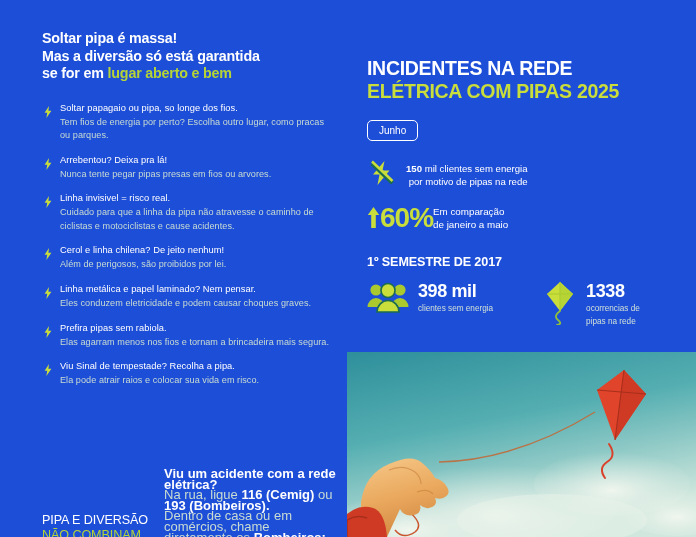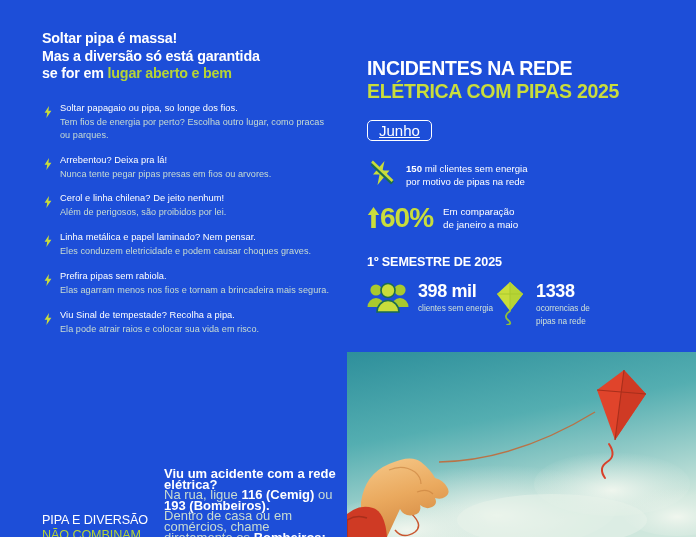--- a/index.html
+++ b/index.html
@@ -103,43 +103,43 @@
   #right-title .rt1 { color: #ffffff; display: block; }
   #right-title .rt2 { color: #c9dd3b; display: block; }
 
   #month-badge {
     display: inline-block;
     margin-top: 17px;
     padding: 3.5px 11px 4.5px;
     border: 1.2px solid #ffffff;
     border-radius: 5px;
     color: #ffffff;
-    font-size: 15px;
+    font-size: 10px;
     line-height: 11px;
-    text-decoration: underline;
   }
 
   .stat-row {
     display: flex;
     align-items: center;
     margin-top: 17px;
     gap: 9px;
+    text-align: right;
   }
   .stat-text {
     font-size: 9.6px;
     line-height: 13px;
     color: #ffffff;
   }
   .stat-text b { font-weight: bold; }
 
   #pct-row {
     display: flex;
     align-items: center;
     margin-top: 12px;
-    gap: 10px;
+    gap: 0;
   }
   #pct-value {
     display: flex;
     align-items: center;
     font-size: 28px;
     font-weight: bold;
     color: #c9dd3b;
     line-height: 28px;
     letter-spacing: -1px;
   }
@@ -153,20 +153,21 @@
     margin-top: 23px;
     font-size: 12.6px;
     font-weight: bold;
     color: #ffffff;
     letter-spacing: -0.1px;
   }
 
   #semester-stats {
     display: flex;
     margin-top: 12px;
+    gap: 50px;
   }
   .sem-item { display: flex; align-items: flex-start; gap: 9px; }
   .sem-num {
     font-size: 18px;
     font-weight: bold;
     color: #ffffff;
     line-height: 20px;
     letter-spacing: -0.4px;
   }
   .sem-label {
@@ -210,20 +211,29 @@
         <div class="tip-desc">Tem fios de energia por perto? Escolha outro lugar, como pracas ou parques.</div>
       </li>
       <li class="tip">
         <span class="bolt-bullet">
           <svg viewBox="0 0 8 12">
               <polygon points="5,0 0.6,6.8 3.2,6.8 2.4,12 7.4,4.8 4.4,4.8" fill="#c9dd3b"></polygon>
             </svg>
         </span>
         <div class="tip-title">Arrebentou? Deixa pra lá!</div>
         <div class="tip-desc">Nunca tente pegar pipas presas em fios ou arvores.</div>
+      </li>
+      <li class="tip">
+        <span class="bolt-bullet">
+          <svg viewBox="0 0 8 12">
+              <polygon points="5,0 0.6,6.8 3.2,6.8 2.4,12 7.4,4.8 4.4,4.8" fill="#c9dd3b"></polygon>
+            </svg>
+        </span>
+        <div class="tip-title">Linha invisivel = risco real.</div>
+        <div class="tip-desc">Cuidado para que a linha da pipa não atravesse o caminho de ciclistas e motociclistas e cause acidentes.</div>
       </li>
       <li class="tip">
         <span class="bolt-bullet">
           <svg viewBox="0 0 8 12">
               <polygon points="5,0 0.6,6.8 3.2,6.8 2.4,12 7.4,4.8 4.4,4.8" fill="#c9dd3b"></polygon>
             </svg>
         </span>
         <div class="tip-title">Cerol e linha chilena? De jeito nenhum!</div>
         <div class="tip-desc">Além de perigosos, são proibidos por lei.</div>
       </li>
@@ -302,21 +312,21 @@
           </svg>
         </span>
         <span>60%</span>
       </div>
       <div id="pct-note">
         <span>Em comparação</span><br>
         <span>de janeiro a maio</span>
       </div>
     </div>
 
-    <div id="semester-title">1º SEMESTRE DE 2025</div>
+    <div id="semester-title">1º SEMESTRE DE 2017</div>
 
     <div id="semester-stats">
       <div class="sem-item">
         <span>
           <svg width="42" height="32" viewBox="0 0 42 32">
             <circle cx="9" cy="9" r="5.6" fill="#a9c92e"></circle>
             <path d="M0.5 26 a8.5 9 0 0 1 17 0 z" fill="#a9c92e"></path>
             <circle cx="33" cy="9" r="5.6" fill="#a9c92e"></circle>
             <path d="M24.5 26 a8.5 9 0 0 1 17 0 z" fill="#a9c92e"></path>
             <circle cx="21" cy="9.5" r="7" fill="#c9dd3b" stroke="#1a6b52" stroke-width="1.6"></circle>

